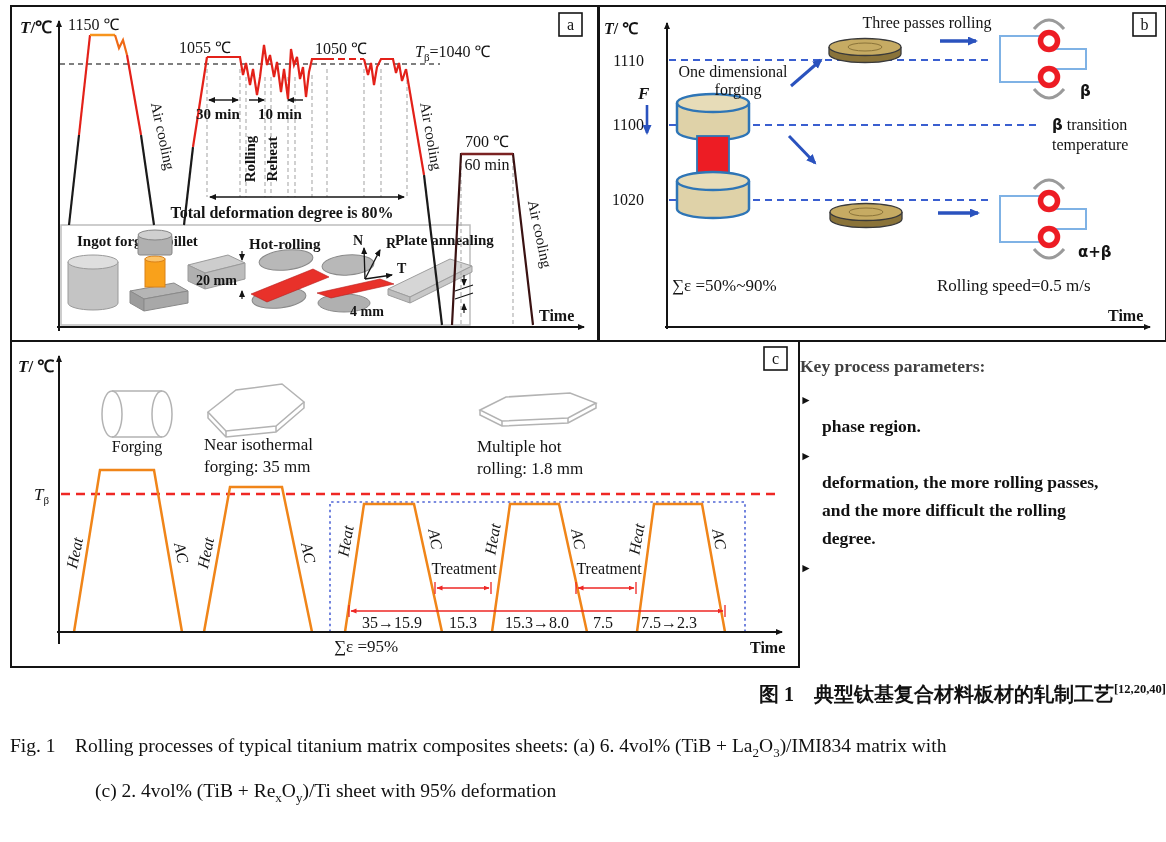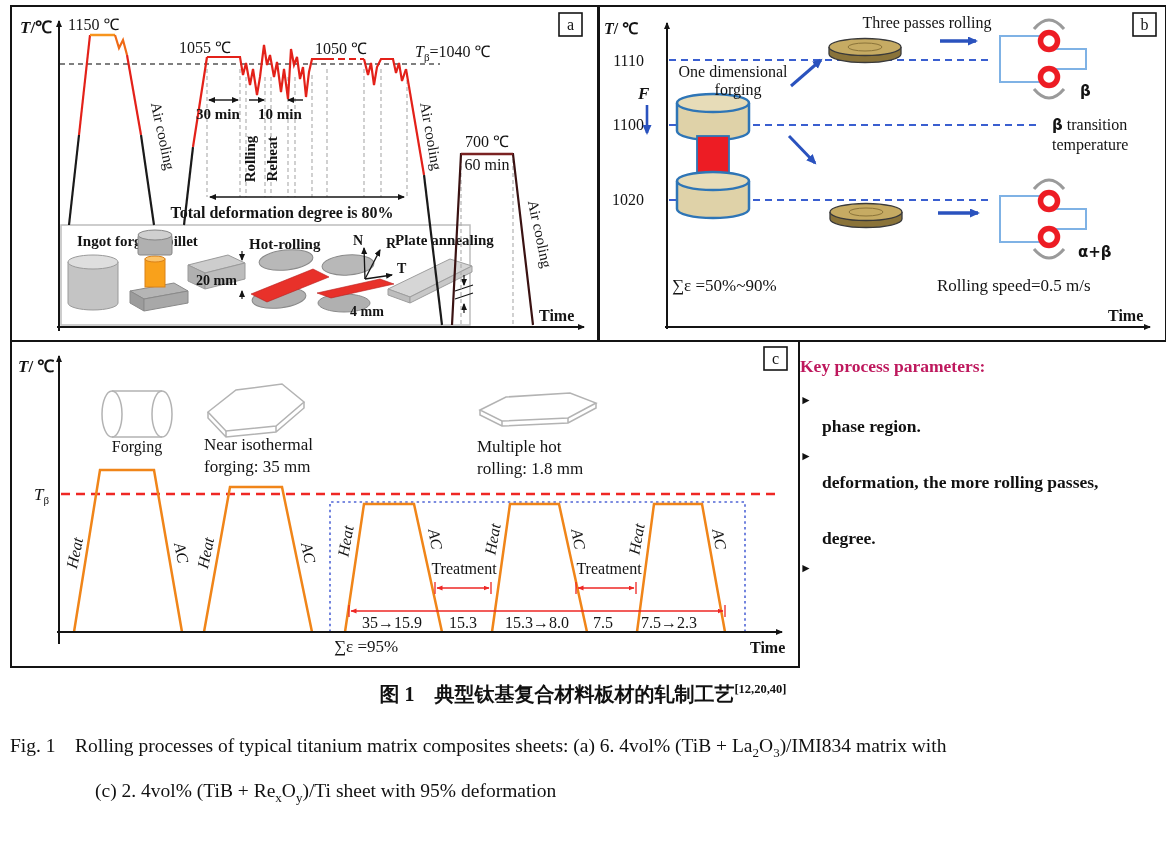--- a/index.html
+++ b/index.html
@@ -8,24 +8,24 @@
   #panel-a{left:10px;top:5px;width:585px;height:333px}
   #panel-b{left:598px;top:5px;width:565px;height:333px}
   #panel-c{left:10px;top:340px;width:786px;height:324px}
   svg{display:block}
   svg text{fill:#141414;font-family:"Liberation Serif",serif}
   .t14{font-size:14px}.t15{font-size:15px}.t16{font-size:16px}.t17{font-size:17px}
   .bold{font-weight:700}.ital{font-style:italic}.mid{text-anchor:middle}.endx{text-anchor:end}
   .sub{font-size:11px}
   .gk{font-family:"DejaVu Sans",sans-serif;font-weight:600;font-size:15px}
   #key-params{position:absolute;left:800px;top:352px;width:364px;font-size:17.5px;font-weight:700;line-height:28px}
-  .kp-title{color:#be185d;margin-bottom:4px}
+  .kp-title{color:#404040;margin-bottom:4px}
   .kp-item{display:flex}
   .kp-marker{flex:0 0 22px;font-size:12px;padding-top:2px}
-  .cap-zh{position:absolute;top:681px;left:0;width:1166px;text-align:center;font-size:20px;font-weight:700}
+  .cap-zh{position:absolute;top:681px;left:0;width:1166px;text-align:right;font-size:20px;font-weight:700}
   .cap-zh sup{font-size:12.5px}
   .cap-en{position:absolute;top:727px;left:10px;width:1152px;font-size:19.5px;line-height:38px}
   .cap-en sub{font-size:13px}
   .indent{padding-left:85px}
 </style>
 </head>
 <body>
 
 <div class="panel" id="panel-a">
 <svg width="581" height="329" viewBox="0 0 581 329">
@@ -319,21 +319,21 @@
 </div>
 
 <div id="key-params">
   <div class="kp-title">Key process parameters:</div>
   <div class="kp-item">
     <span class="kp-marker">►</span>
     <span class="kp-text"><br><span>phase region.</span></span>
   </div>
   <div class="kp-item">
     <span class="kp-marker">►</span>
-    <span class="kp-text"><br><span>deformation, the more rolling passes,</span><br><br><span>degree.</span></span>
+    <span class="kp-text"><br><span>deformation, the more rolling passes,</span><br><span>and the more difficult the rolling</span><br><span>degree.</span></span>
   </div>
   <div class="kp-item">
     <span class="kp-marker">►</span>
   </div>
 </div>
 
 <div class="cap-zh"><span>图 1　典型钛基复合材料板材的轧制工艺</span><sup>[12,20,40]</sup></div>
 
 <div class="cap-en">
   <div class="cap-line"><span>Fig. 1　Rolling processes of typical titanium matrix composites sheets: (a) 6. 4vol% (TiB + La</span><sub>2</sub><span>O</span><sub>3</sub><span>)/IMI834 matrix with</span></div>

